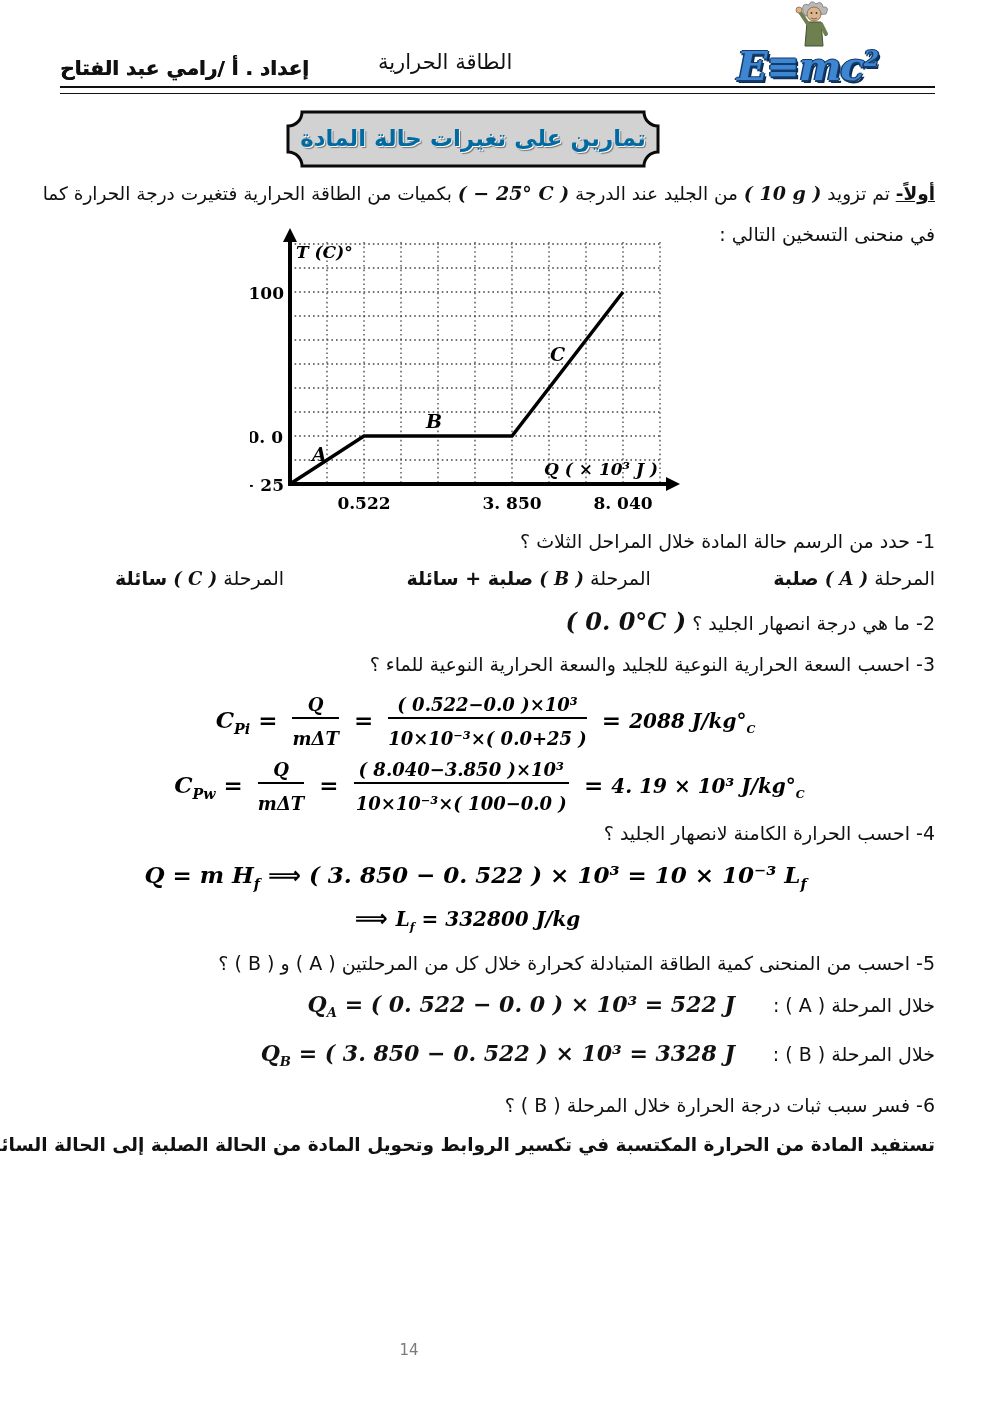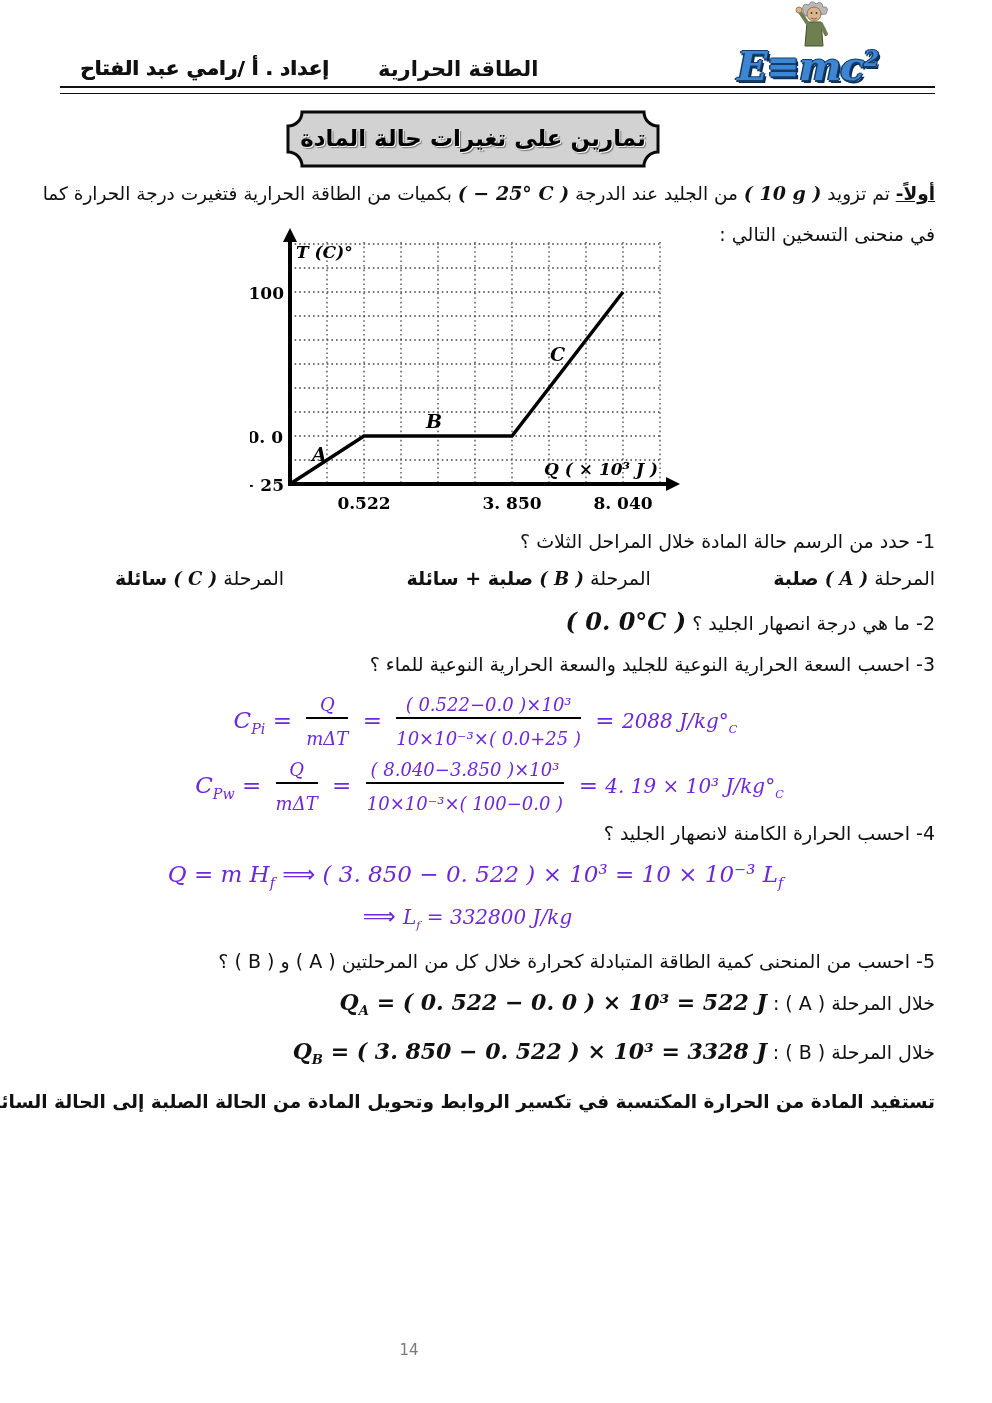--- a/index.html
+++ b/index.html
@@ -2,36 +2,36 @@
 <html lang="ar"><head>
 <meta charset="utf-8">
 <style>
   html,body{margin:0;padding:0;background:#fff;}
   .page{position:relative;width:992px;height:1403px;background:#fff;overflow:hidden;
         font-family:"DejaVu Sans",sans-serif;color:#111;}
   .content{padding:16px 57px 0 60px;}
 
   
   .header{position:relative;height:68px;direction:ltr;}
-  .hdr-left{position:absolute;left:20px;bottom:4px;font-weight:bold;font-size:20px;direction:rtl;
+  .hdr-left{position:absolute;left:0;bottom:4px;font-weight:bold;font-size:20px;direction:rtl;
             text-shadow:0.5px 0 #000;}
-  .hdr-center{position:absolute;left:318px;bottom:3px;font-weight:bold;font-size:21px;direction:rtl;}
+  .hdr-center{position:absolute;left:318px;bottom:10px;font-weight:normal;font-size:21px;direction:rtl;}
   .logo{position:absolute;right:38px;bottom:-4px;width:160px;height:70px;}
   .logo-text{position:absolute;left:0;bottom:0;font-family:"DejaVu Serif",serif;font-style:italic;
              font-weight:bold;font-size:40px;line-height:44px;color:#3f86d2;letter-spacing:-1px;
              text-shadow:-1.5px 0 #123c6b,0 1.5px #123c6b,1.5px 0 #123c6b,0 -1.5px #123c6b,2.5px 2.5px 0 #0c2d52;}
   .logo-text sup{font-size:22px;}
   .einstein{position:absolute;left:56px;top:-18px;}
   .rule{margin-top:2px;height:5px;border-top:2.5px solid #111;border-bottom:1.2px solid #111;}
 
   
   .banner{position:relative;width:374px;height:58px;margin:16px 0 0 226px;}
   .banner svg{position:absolute;left:0;top:0;}
   .banner-text{position:absolute;left:0;top:0;width:374px;height:58px;line-height:56px;text-align:center;
-               direction:rtl;font-weight:bold;font-size:23px;color:#000000;
+               direction:rtl;font-weight:bold;font-size:23px;color:#0369a1;
                text-shadow:1px 1px 0 #fdfdfd,2px 2px 1px #777;}
 
   
   .intro1{margin-top:12px;direction:rtl;text-align:right;font-size:18.5px;line-height:27px;white-space:nowrap;}
   .bold-u{font-weight:bold;text-decoration:underline;}
   .math{direction:ltr;unicode-bidi:isolate;font-family:"DejaVu Serif",serif;font-style:italic;
         font-weight:bold;font-size:19px;}
   .intro2{margin-top:14px;direction:rtl;text-align:right;font-size:19px;line-height:27px;}
 
   
@@ -48,40 +48,40 @@
          padding-left:55px;font-size:19px;line-height:27px;}
   .math-sm{direction:ltr;unicode-bidi:isolate;font-family:"DejaVu Serif",serif;font-style:italic;
            font-weight:bold;font-size:18px;}
   .q2{margin-top:16px;}
   .mathbold{direction:ltr;unicode-bidi:isolate;font-family:"DejaVu Serif",serif;font-style:italic;
             font-weight:bold;font-size:24px;}
   .q3{margin-top:14px;}
   .q5{margin-top:16px;white-space:nowrap;}
 
   
-  .eq{direction:ltr;text-align:center;font-family:"DejaVu Serif",serif;font-weight:normal;
-      font-style:italic;font-size:23px;color:#6d28d9;}
+  .eq{direction:ltr;text-align:center;font-family:"DejaVu Serif",serif;font-weight:bold;
+      font-style:italic;font-size:23px;color:#000000;}
   .eq sub{font-size:62%;}
   .eq-cpi{margin-top:16px;transform:translateX(-12px);}
   .eq-cpw{margin-top:10px;transform:translateX(-8px);}
   .frac{display:inline-flex;flex-direction:column;vertical-align:middle;text-align:center;
         font-size:18px;line-height:1.2;margin:0 7px;}
   .frac .num{border-bottom:2.2px solid #000;padding:0 5px 1px;}
   .frac .den{padding-top:9px;}
   .res{font-size:20px;}
   .res sub{font-size:56%;}
   .eq4{margin-top:14px;transform:translateX(-22px);}
   .eq4b{margin-top:12px;transform:translateX(-30px);}
   .arrow{font-family:"DejaVu Sans","DejaVu Serif",sans-serif;font-style:normal;}
 
   .a5row{direction:rtl;text-align:right;font-size:19px;line-height:30px;}
   .a5a{margin-top:12px;}
   .a5b{margin-top:10px;}
   .eq5{direction:ltr;unicode-bidi:isolate;font-family:"DejaVu Serif",serif;font-weight:bold;
-       font-style:italic;font-size:22px;}
+       font-style:italic;font-size:22px;margin-right:32px;}
   .eq5 sub{font-size:60%;}
 
   .q6{margin-top:14px;}
   .a6{margin-top:12px;direction:rtl;text-align:right;font-weight:bold;font-size:18.5px;
       line-height:27px;white-space:nowrap;}
 
   .footer{position:absolute;left:0;top:1341px;width:818px;text-align:center;color:#7a7a7a;
           font-size:15px;direction:ltr;}
 </style>
 </head>
@@ -247,18 +247,19 @@
 
     <div class="a5row a5a">
       <span>خلال المرحلة ( A ) :</span>
       <span class="eq5"><span>Q</span><sub>A</sub> <span>= ( 0. 522 − 0. 0 ) × 10³ = 522 J</span></span>
     </div>
     <div class="a5row a5b">
       <span>خلال المرحلة ( B ) :</span>
       <span class="eq5"><span>Q</span><sub>B</sub> <span>= ( 3. 850 − 0. 522 ) × 10³ = 3328 J</span></span>
     </div>
 
+    <div class="q q6">6- فسر سبب ثبات درجة الحرارة خلال المرحلة ( B ) ؟</div>
     <div class="a6">تستفيد المادة من الحرارة المكتسبة في تكسير الروابط وتحويل المادة من الحالة الصلبة إلى الحالة السائلة</div>
 
   </div>
 
   <div class="footer">14</div>
 </div>
 
 </body></html>

